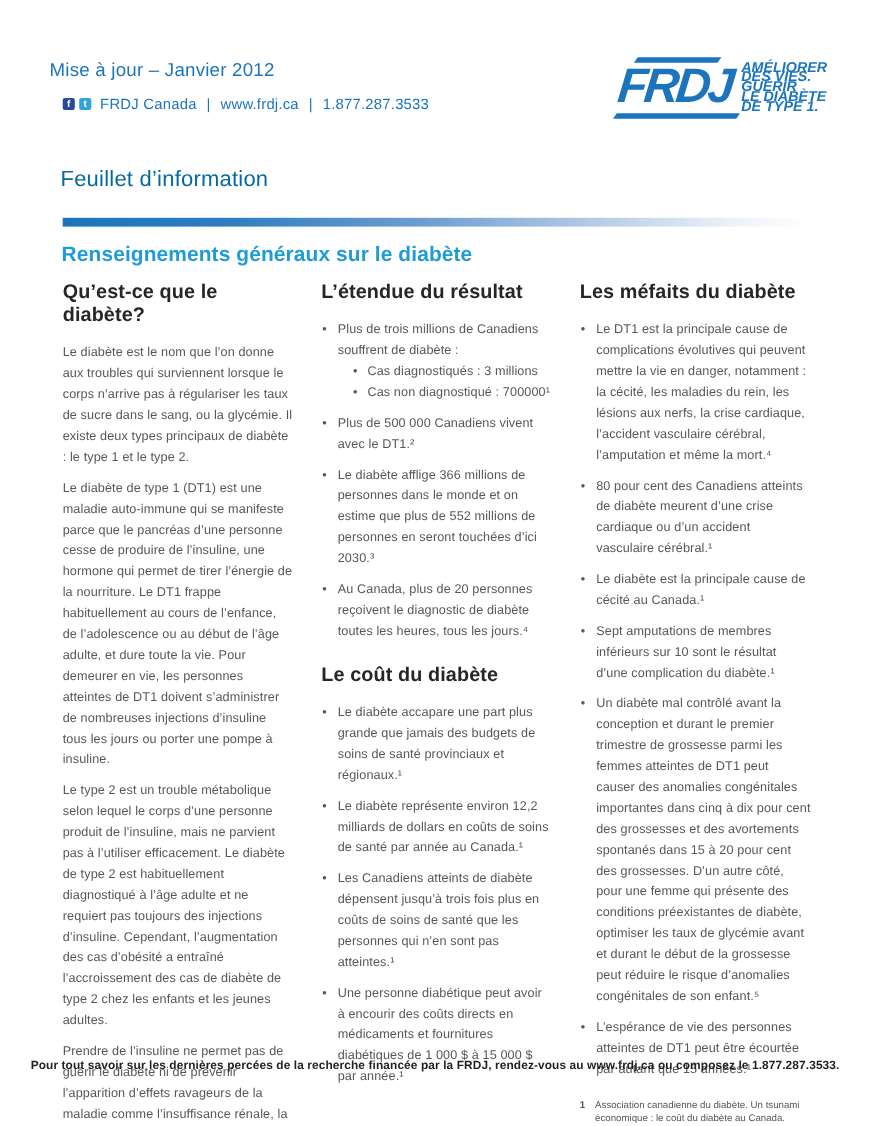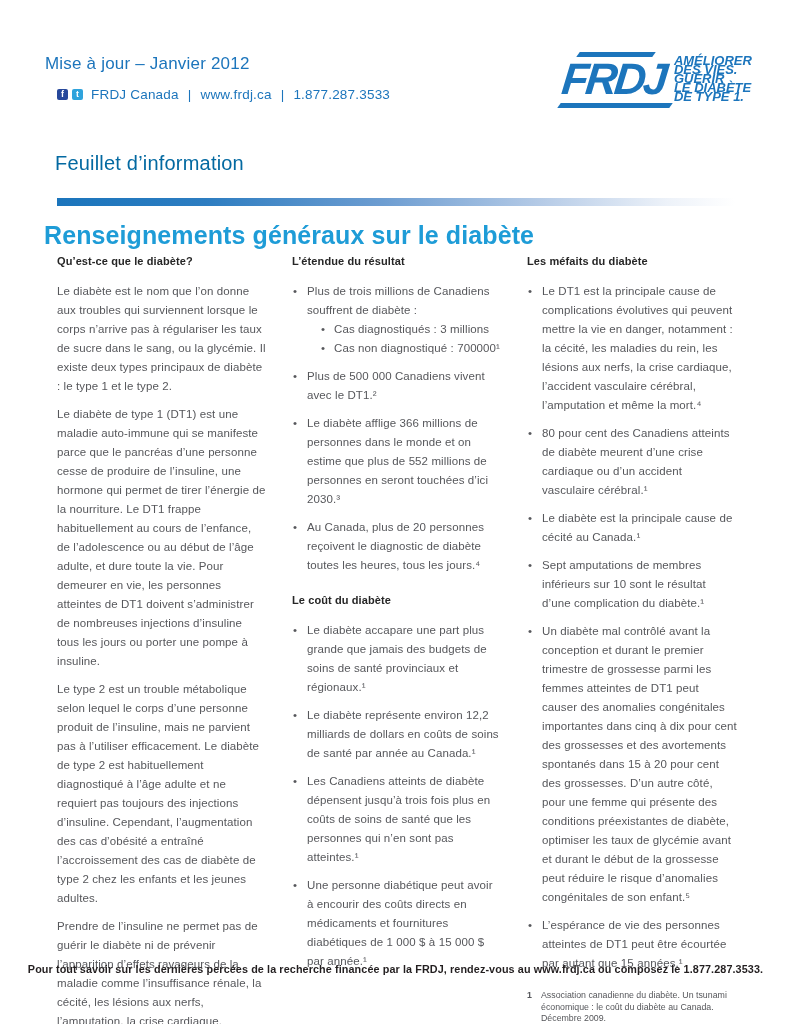--- a/index.html
+++ b/index.html
@@ -56,31 +56,31 @@
   
   .page-title {
     position:absolute; left:55px; top:152px;
     font-size:20px; color:#0369a1; letter-spacing:0.2px;
   }
   .title-rule {
     position:absolute; left:57px; top:198px; width:678px; height:8px;
     background:linear-gradient(90deg,#1B75BC 0%,#2D7DC1 22%,#6D9DD1 48%,#B7CCE7 72%,#EDF2F9 90%,#FFFFFF 100%);
   }
   .section-title {
-    position:absolute; left:44px; top:221px;
-    font-size:25px; font-weight:bold; color:#1E9CD7; letter-spacing:0.1px;
+    position:absolute; left:56px; top:221px;
+    font-size:19px; font-weight:bold; color:#1E9CD7; letter-spacing:0.1px;
   }
   
   .columns {
     position:absolute; left:57px; top:255px; width:680px;
     display:flex; gap:25px;
   }
   .col { flex:0 0 210px; width:210px; }
   .col-heading {
-    font-size:11px; font-weight:bold; color:#262626;
+    font-size:18px; font-weight:bold; color:#262626;
     margin:0 0 15px; letter-spacing:0.1px;
   }
   .col-heading.later { margin-top:19px; }
   .col p {
     font-size:11.5px; line-height:19px; color:#56575B;
     margin:0 0 9px; letter-spacing:0.1px;
   }
   ul.bullets {
     list-style:none; margin:0; padding:0;
     font-size:11.5px; line-height:19px; color:#56575B; letter-spacing:0.1px;

